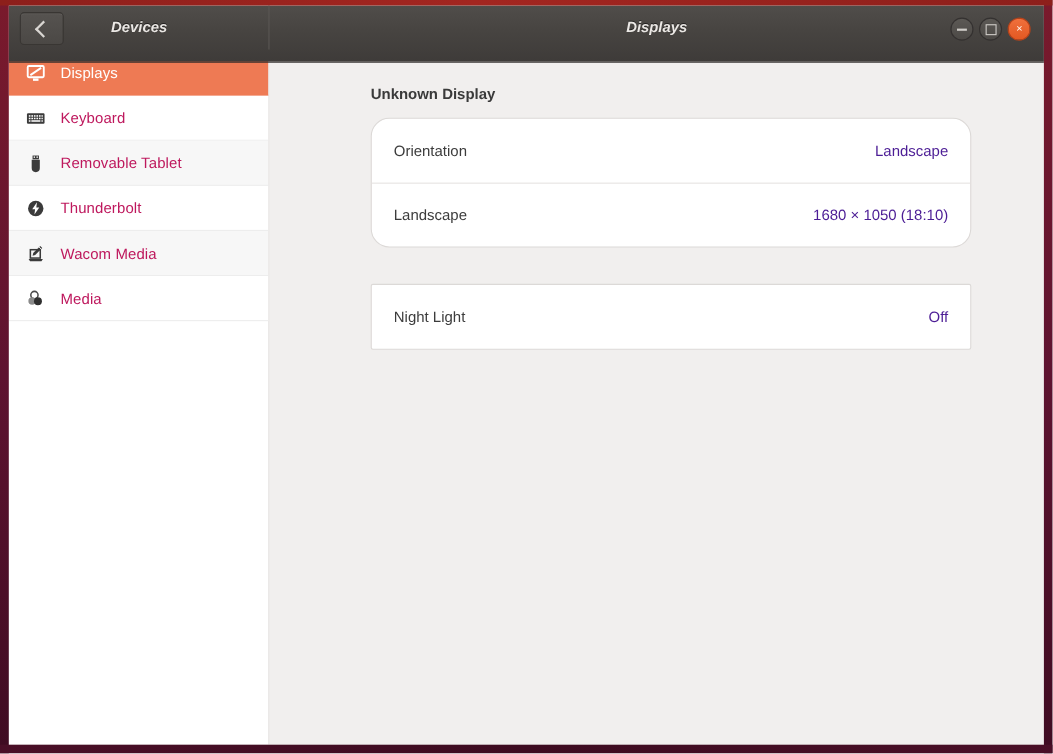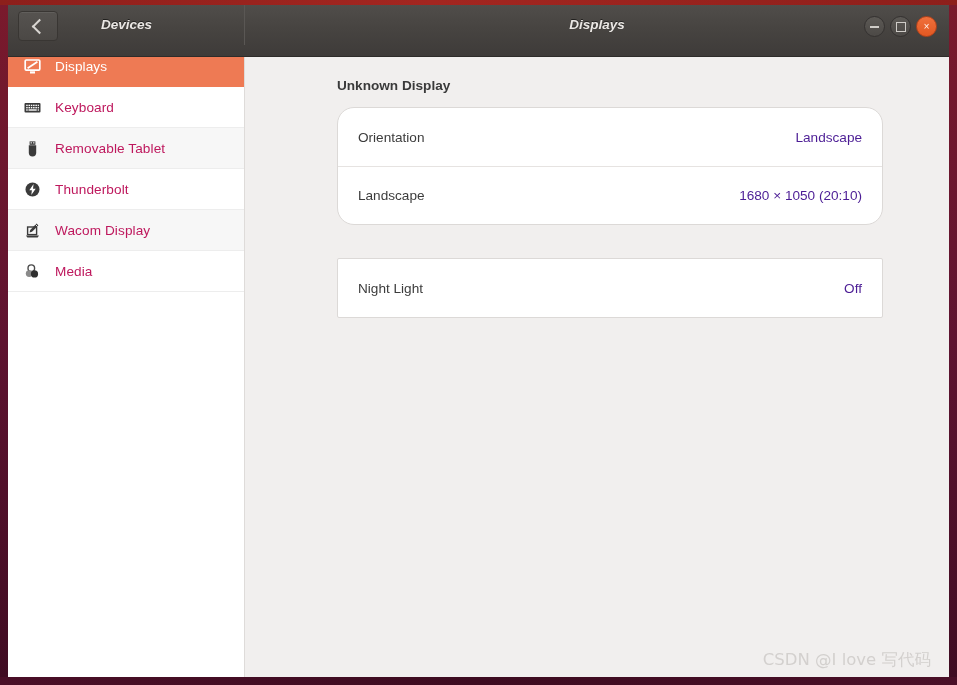--- a/index.html
+++ b/index.html
@@ -337,21 +337,21 @@
 
       <div class="nav-item alt">
         <span class="nav-icon">
           <svg width="19" height="19" viewBox="0 0 19 19">
             <path d="M3 14.4h13l-1.3 2H4.3z" fill="#3b3b3b"></path>
             <rect x="4.6" y="6" width="9" height="7.6" fill="none" stroke="#3b3b3b" stroke-width="1.4"></rect>
             <path d="M13.6 2.6 7.2 9.1l-0.6 2.4 2.4-0.7 6.4-6.4z" fill="#3b3b3b"></path>
             <path d="M12.6 3.6l1.9 1.9" stroke="#ffffff" stroke-width="0.9"></path>
           </svg>
         </span>
-        <span class="nav-label">Wacom Display</span>
+        <span class="nav-label">Wacom Media</span>
       </div>
 
       <div class="nav-item">
         <span class="nav-icon">
           <svg width="19" height="19" viewBox="0 0 19 19">
             <circle cx="8.3" cy="6.2" r="3.3" fill="none" stroke="#4a4a4a" stroke-width="1.4"></circle>
             <circle cx="6.2" cy="11.6" r="3.4" fill="#8a8a8a"></circle>
             <circle cx="11.5" cy="11.9" r="3.6" fill="#2f2f2f"></circle>
           </svg>
         </span>
@@ -364,34 +364,33 @@
 
       <div id="panel-heading">Unknown Display</div>
 
       <div class="card" id="card-display">
         <div class="row">
           <span class="row-label">Orientation</span>
           <span class="row-value">Landscape</span>
         </div>
         <div class="row">
           <span class="row-label">Landscape</span>
-          <span class="row-value">1680 × 1050 (20:10)</span>
+          <span class="row-value">1680 × 1050 (18:10)</span>
         </div>
       </div>
 
       <div class="card" id="card-nightlight">
         <div class="row">
           <span class="row-label">Night Light</span>
           <span class="row-value">Off</span>
         </div>
       </div>
 
     </div>
 
-    <div id="watermark">CSDN @I love 写代码</div>
   </div>
 
   <div class="frame-border frame-left"></div>
   <div class="frame-border frame-right"></div>
   <div class="frame-border frame-bottom"></div>
   <div class="frame-border frame-top"></div>
 
 </div>
 
 </body></html>

